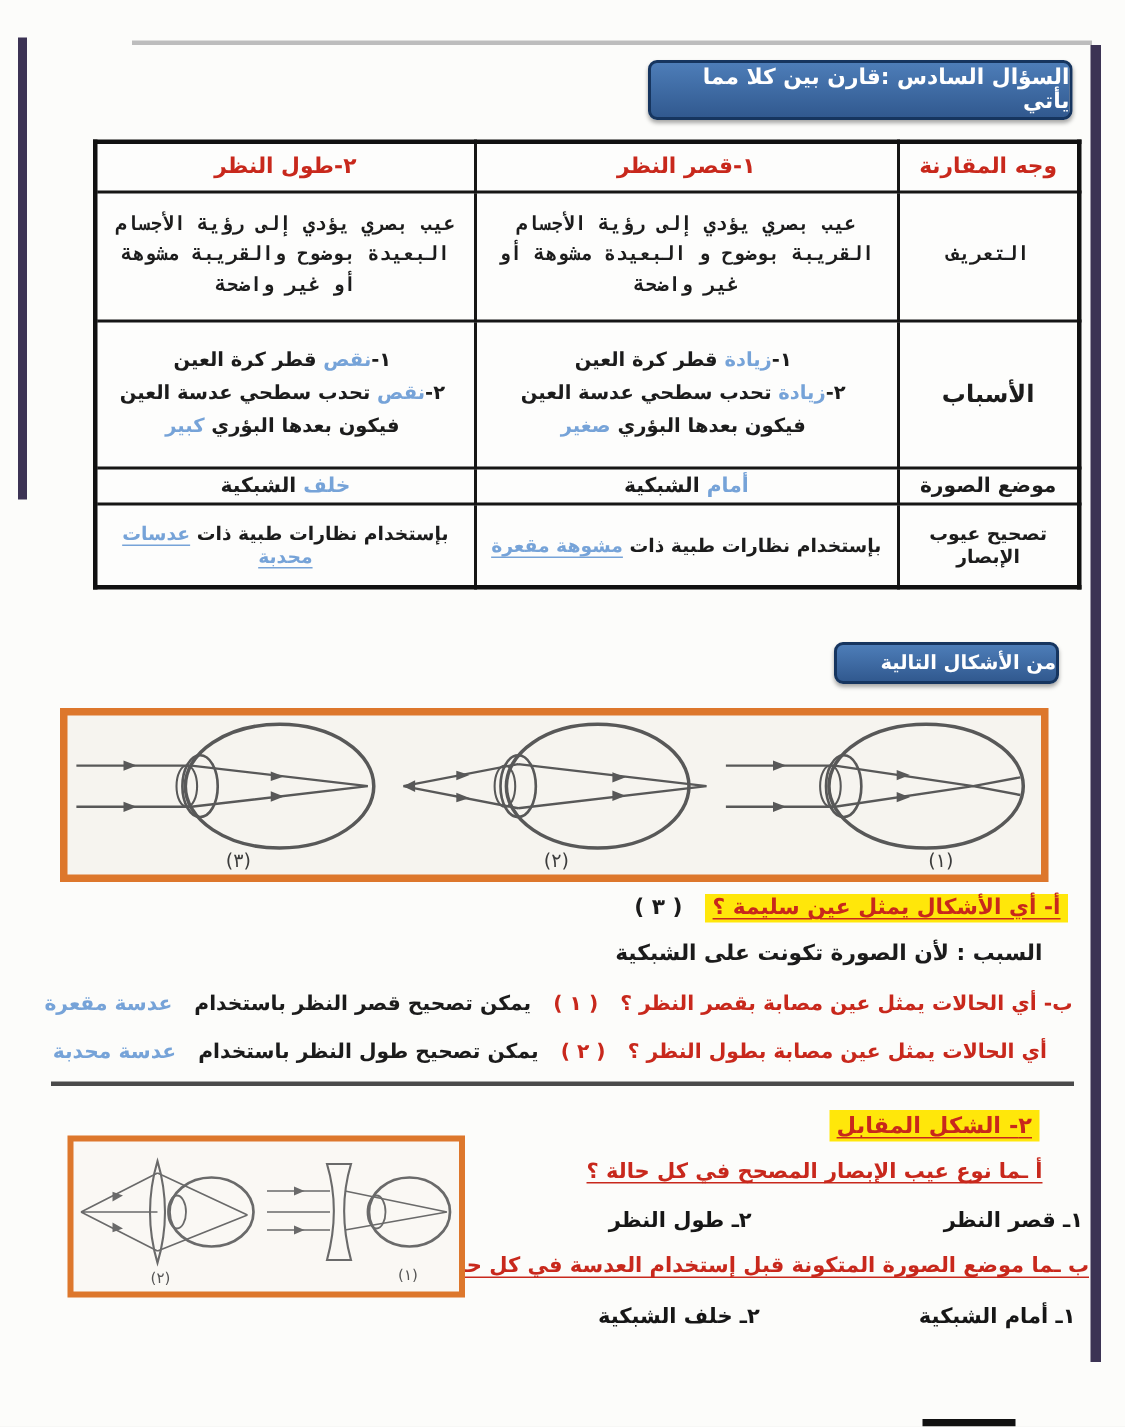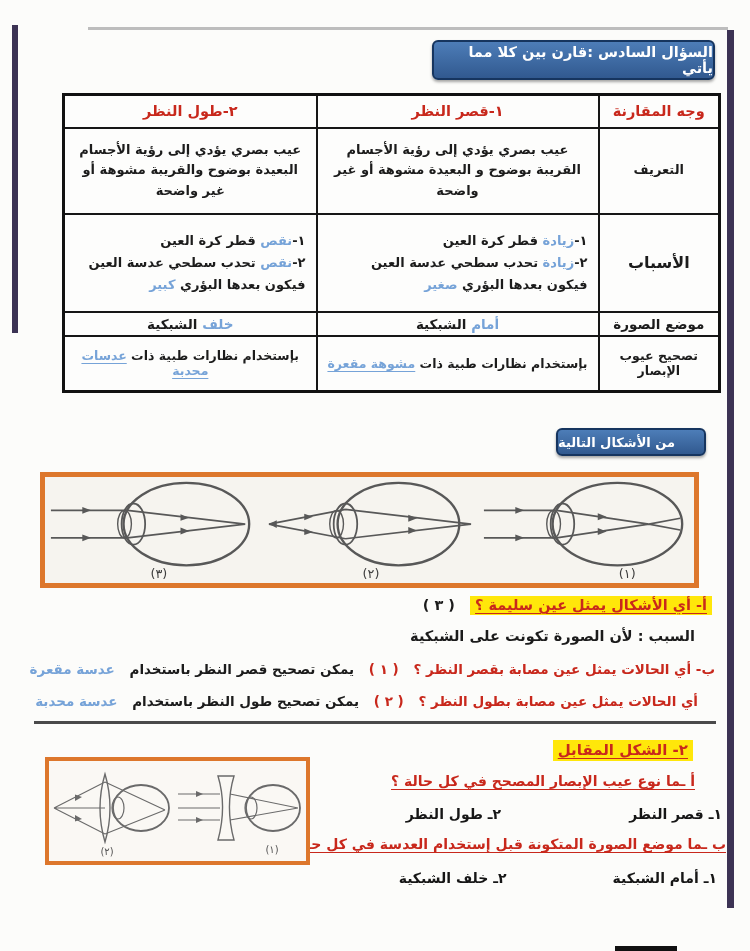--- a/index.html
+++ b/index.html
@@ -5,36 +5,36 @@
   * { margin:0; padding:0; box-sizing:border-box; }
   body { font-family:"DejaVu Sans", sans-serif; background:#e8e8e8; }
   .page { position:relative; width:750px; height:951px; background:#fcfcfa; overflow:hidden;
           font-family:"DejaVu Sans", sans-serif; }
 
   
   .vline { position:absolute; background:#3c3354; }
   .topline { position:absolute; left:88px; top:27px; width:640px; height:3px; background:#bdbdbd; }
 
   
-  .blue-btn { position:absolute; display:flex; align-items:center; justify-content:flex-end;
+  .blue-btn { position:absolute; display:flex; align-items:center; justify-content:flex-start;
       background:linear-gradient(#4d7db8, #31598f); border:2px solid #16355f; border-radius:6px;
       color:#ffffff; font-weight:bold; direction:rtl; box-shadow:0 2px 3px rgba(0,0,0,.35); }
 
   
   table.cmp { position:absolute; left:62px; top:93px; width:656px; border-collapse:collapse;
       direction:rtl; table-layout:fixed; background:#fdfdfc; }
   table.cmp td { border:2px solid #161616; vertical-align:middle; text-align:center;
       font-weight:bold; color:#1c1c1c; padding:3px 6px; }
   table.cmp { border:3px solid #111; }
   td.c-aspect { width:121px; }
   td.c-myopia { width:282px; }
   td.c-hyper  { width:253px; }
   tr.hdr td { color:#c8281c; font-size:14.5px; height:33px; }
-  tr.def td { font-size:13px; line-height:1.55; height:86px; }
-  tr.causes td.body { text-align:right; font-size:13px; padding-right:10px; height:98px; }
+  tr.def td { font-size:13px; line-height:1.55; height:86px;font-family:Liberation Mono, monospace; }
+  tr.causes td.body { text-align:center; font-size:13px; padding-right:10px; height:98px; }
   tr.causes .ln { margin:7px 0; }
   tr.pos td { font-size:13.5px; height:24px; }
   tr.corr td { font-size:12.5px; height:56px; }
   .blue { color:#76a3d8; }
   .u { text-decoration:underline; text-underline-offset:3px; }
 
   
   .fig-box { position:absolute; border:5px solid #dd772c; background:#f6f4ef;
       display:flex; align-items:center; justify-content:space-around; }
   .fig-box svg { display:block; }

